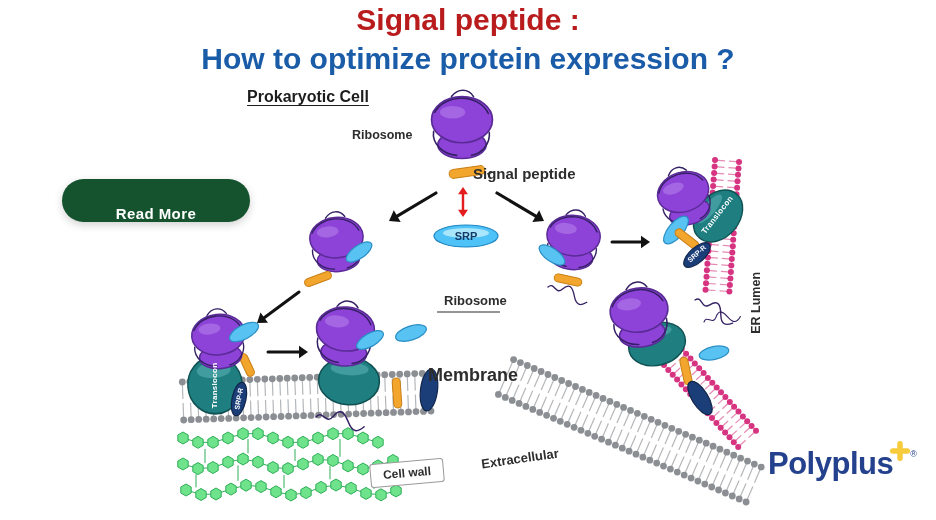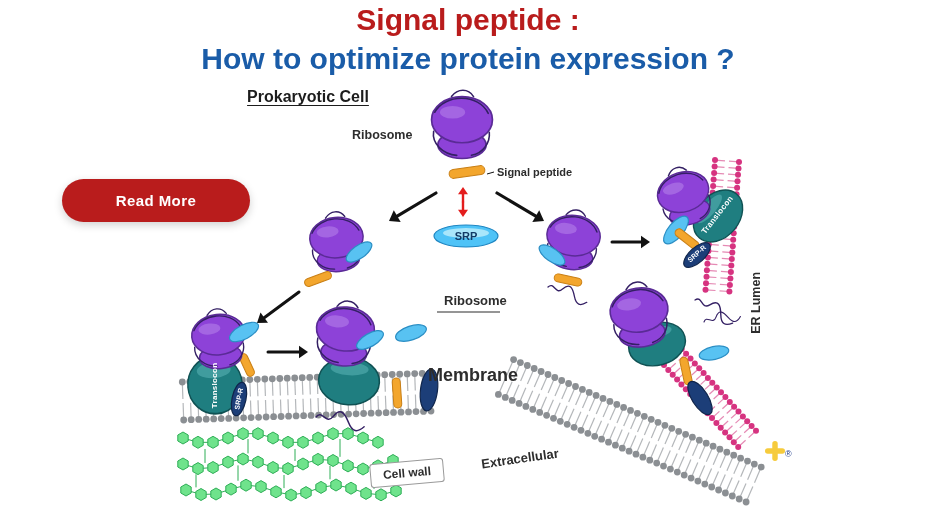--- a/index.html
+++ b/index.html
@@ -707,39 +707,40 @@
         <line x1="437" y1="312" x2="500" y2="312" stroke="#2d2d2d" stroke-width="1.2"></line>
       </g>
     </svg>
 
   <div class="lbl title" style="left: 0px; top: 3px; width: 936px; text-align: center; font-size: 30px; color: #b91c1c;">Signal peptide :</div>
   <div class="lbl title" style="left: 0px; top: 42px; width: 936px; text-align: center; font-size: 30px; color: rgb(26, 92, 168);">How to optimize protein expression ?</div>
 
   <div class="lbl hdr" style="left:230px;top:88px;width:156px;text-align:center;font-size:16px">Prokaryotic Cell</div>
 
   <div class="lbl" style="left:352px;top:129px;width:70px;text-align:left;font-size:12.5px">Ribosome</div>
-  <div class="lbl" style="left:497px;top:166px;font-size:11px">Signal peptide</div>
+  <div class="lbl" style="left:473px;top:166px;font-size:15px">Signal peptide</div>
   <div class="lbl" style="left: 446px; top: 230px; width: 40px; text-align: center; font-size: 11px; color: rgb(18, 58, 102);">SRP</div>
   <div class="lbl" style="left:444px;top:294px;font-size:13px">Ribosome</div>
   <div class="lbl" style="left:428px;top:366px;font-size:18px">Membrane</div>
   <div class="lbl" style="left:481px;top:452px;font-size:13px;transform:rotate(-8deg)">Extracellular</div>
   <div class="cellwall-box" style="left:370px;top:461px;transform:rotate(-5deg)">
     <span>Cell wall</span>
   </div>
   <div class="lbl" style="left:721px;top:296px;width:72px;text-align:center;font-size:12.5px;transform:rotate(-90deg)">ER Lumen</div>
 
   <div class="lbl wl" style="left:185px;top:381px;width:60px;text-align:center;font-size:8px;letter-spacing:.3px;transform:rotate(-90deg)">Translocon</div>
   <div class="lbl wl" style="left:219px;top:395px;width:40px;text-align:center;font-size:7px;transform:rotate(-80deg)">SRP-R</div>
   <div class="lbl wl" style="left:688px;top:211px;width:60px;text-align:center;font-size:8px;letter-spacing:.3px;transform:rotate(-52deg)">Translocon</div>
   <div class="lbl wl" style="left:677px;top:250px;width:40px;text-align:center;font-size:7px;transform:rotate(-42deg)">SRP-R</div>
 
-  <div class="readmore" style="background: #b91c1c;">
+  <div class="readmore" style="background: #14532d; align-items: flex-end;">
     <span>Read More</span>
   </div>
 
   <div class="logo">
+    <span class="brand" style="color: rgb(36, 65, 142);">Polyplus</span>
     <svg class="plus" width="20" height="20" viewBox="0 0 22 22">
       <rect x="8" y="0" width="6" height="22" rx="3"></rect>
       <rect x="0" y="8" width="22" height="6" rx="3"></rect>
     </svg>
     <span class="reg" style="color: rgb(36, 65, 142);">®</span>
   </div>
 </div>
 
 </body></html>

